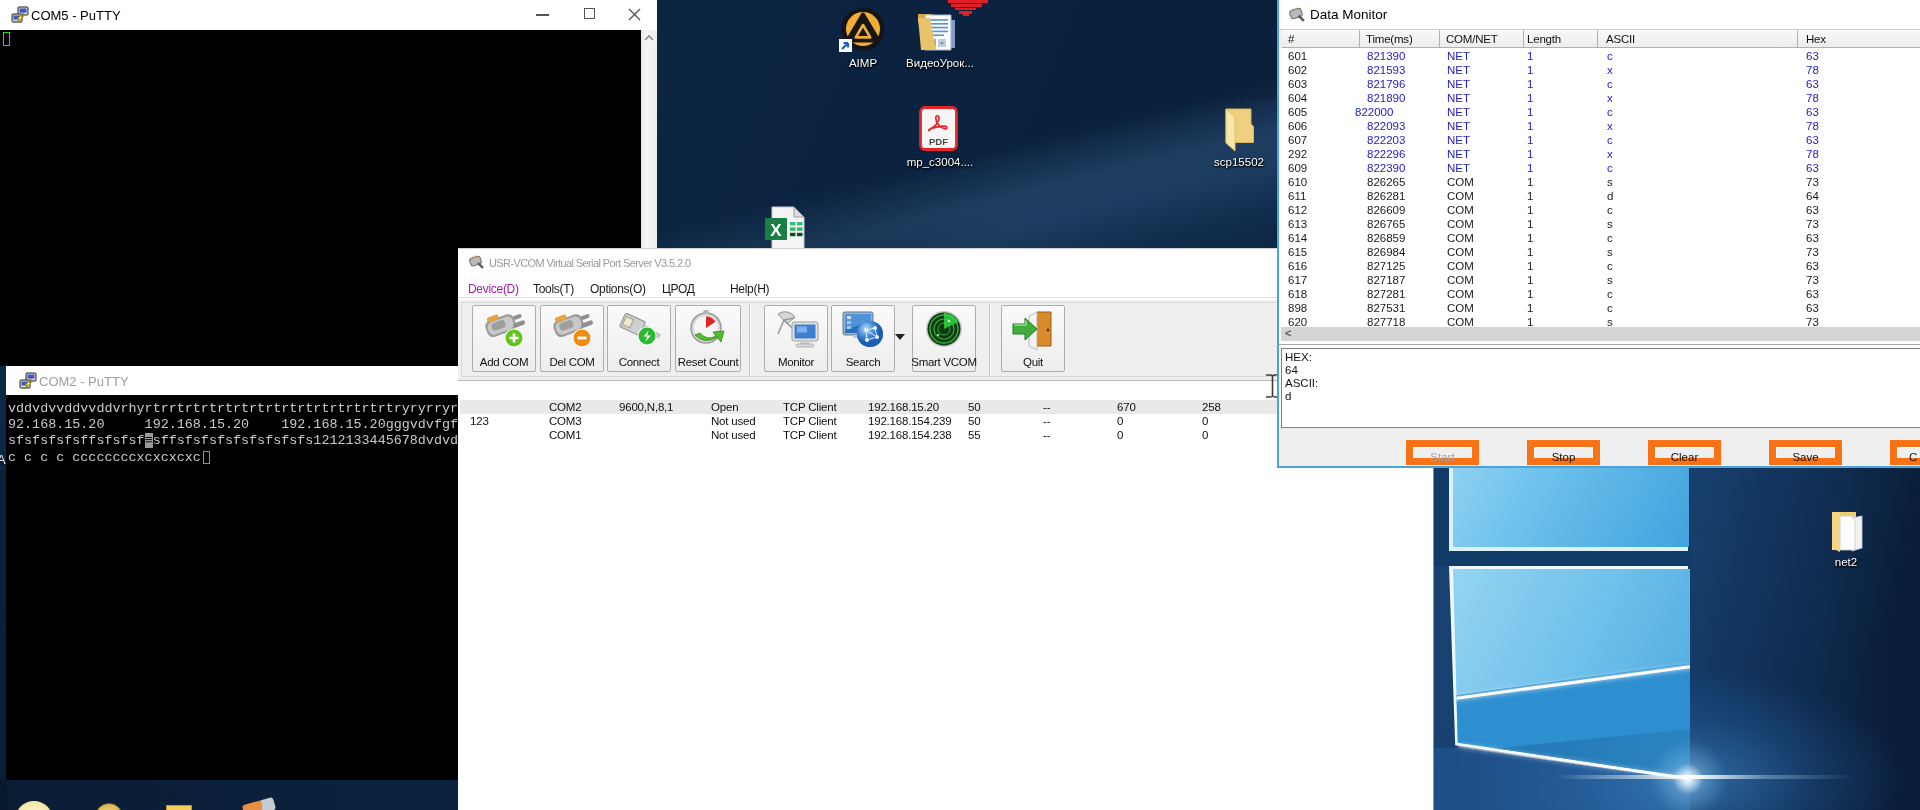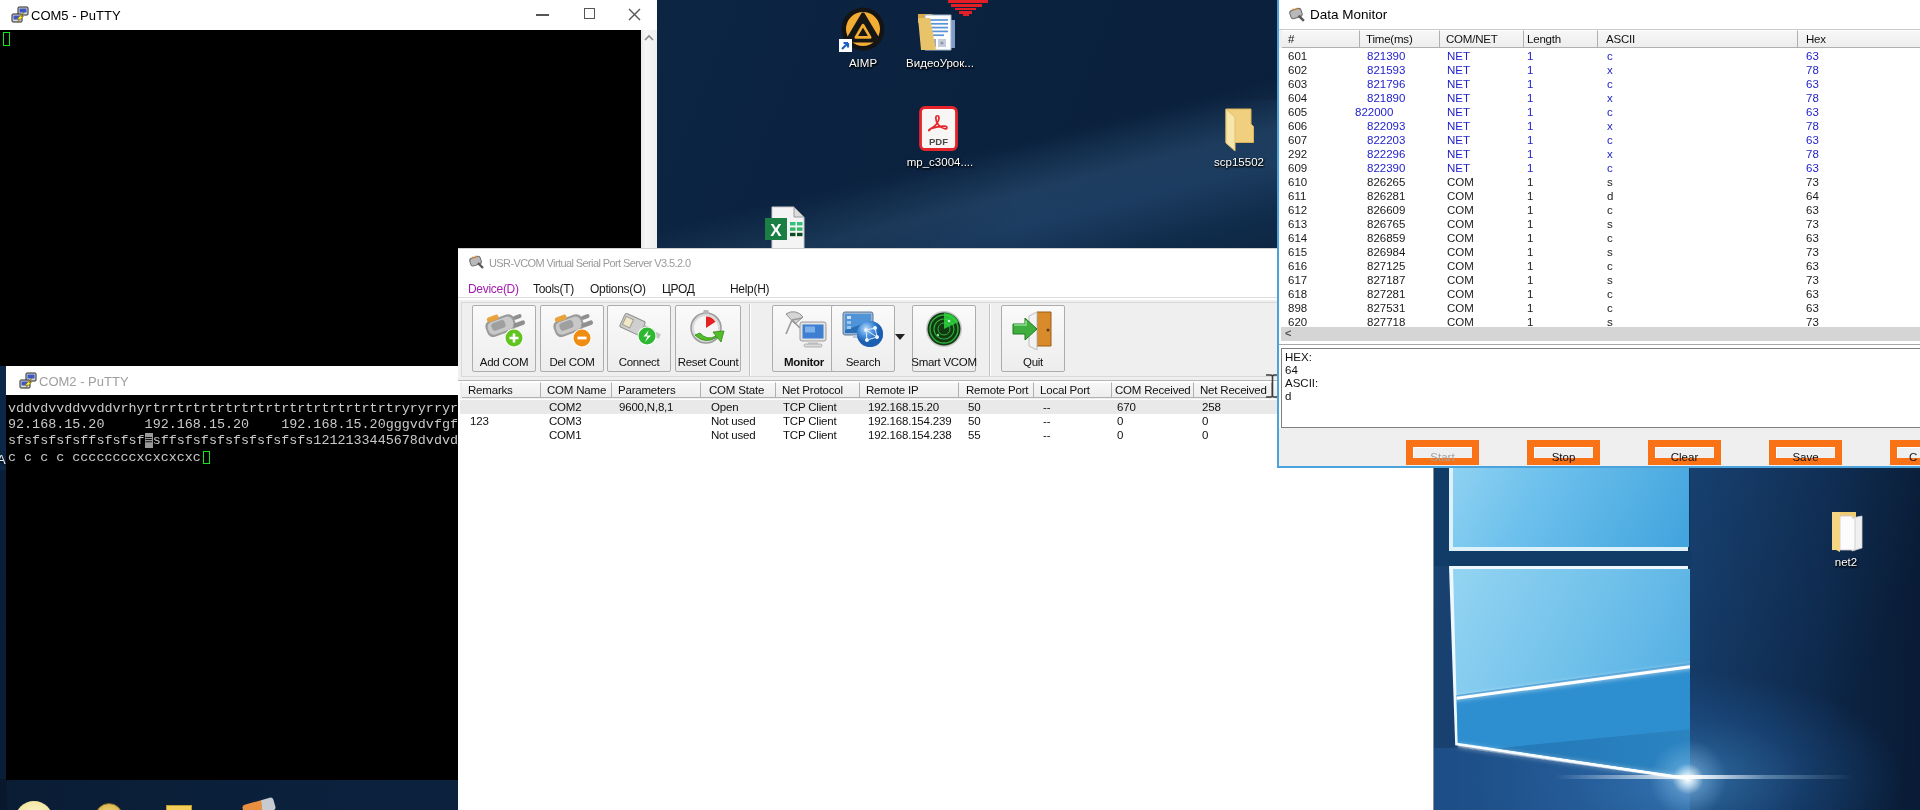--- a/index.html
+++ b/index.html
@@ -258,21 +258,21 @@
     <div class="tbbtn" style="left:217px;width:66px;">
       <svg width="54" height="42" viewBox="0 0 54 42">
         <circle cx="25" cy="20" r="15" fill="#d9d9d9" stroke="#9a9a9a" stroke-width="1.5"></circle>
         <circle cx="25" cy="20" r="12" fill="#f5f5f5"></circle>
         <rect x="22.5" y="2" width="5" height="4" fill="#b5b5b5"></rect>
         <path d="M25 20 L25 8.5 A11.5 11.5 0 0 1 34.5 13.7 Z" fill="#e32222"></path>
         <path d="M14 27 q10 10 22 2 l4 5 l3 -11 l-11 1 l3 4 q-9 5 -16 -3 z" fill="#54bd2a" stroke="#2d8a12" stroke-width=".8"></path>
       </svg>
       <span>Reset Count</span>
     </div>
-    <div class="tbbtn" style="left:314px;font-weight:bold;">
+    <div class="tbbtn" style="left:306px;">
       <svg width="52" height="42" viewBox="0 0 52 42">
         <path d="M8 6 a12 12 0 0 1 17 3 l-8 7 z" fill="#d5d5d5" stroke="#8f8f8f" stroke-width="1"></path>
         <path d="M14 12 l-6 14 M14 12 l10 -2 M14 12 l8 8" stroke="#9a9a9a" stroke-width="1.6" fill="none"></path>
         <rect x="22" y="14" width="26" height="19" rx="2" fill="#e3e3e3" stroke="#9a9a9a"></rect>
         <rect x="24.5" y="16.5" width="21" height="14" fill="#3f7fd2"></rect>
         <rect x="27" y="18.5" width="10" height="6" fill="#7fb0e8"></rect>
         <rect x="30" y="33" width="10" height="3" fill="#cfcfcf"></rect>
         <rect x="26" y="36" width="18" height="3" rx="1.5" fill="#dcdcdc" stroke="#9a9a9a" stroke-width=".7"></rect>
       </svg>
       <span>Monitor</span>
@@ -335,33 +335,20 @@
     </div>
 
     <div class="abs" style="left:291px;top:55px;width:1px;height:72px;background:#c2c2c2;"></div>
     <div class="abs" style="left:292px;top:55px;width:1px;height:72px;background:#fff;"></div>
     <div class="abs" style="left:531px;top:55px;width:1px;height:72px;background:#c2c2c2;"></div>
     <div class="abs" style="left:532px;top:55px;width:1px;height:72px;background:#fff;"></div>
 
     <div class="abs" style="left:0;top:131px;width:976px;height:1px;background:#b5b5b5;"></div>
     <div class="abs" style="left:0;top:132px;width:976px;height:1px;background:#fff;"></div>
 
-    <div id="vhdr" class="abs" style="left:2px;top:133px;width:974px;height:17px;background:#efefef;">
-      <div class="hcell" style="left:2px;width:79px;">Remarks</div>
-      <div class="hcell" style="left:81px;width:71px;">COM Name</div>
-      <div class="hcell" style="left:152px;width:89px;">Parameters</div>
-      <div class="hcell" style="left:241px;width:75px;padding-left:8px;">COM State</div>
-      <div class="hcell" style="left:316px;width:84px;">Net Protocol</div>
-      <div class="hcell" style="left:400px;width:99px;">Remote IP</div>
-      <div class="hcell" style="left:499px;width:75px;padding-left:7px;">Remote Port</div>
-      <div class="hcell" style="left:574px;width:78px;">Local Port</div>
-      <div class="hcell" style="left:652px;width:82px;padding-left:3px;">COM Received</div>
-      <div class="hcell" style="left:734px;width:78px;">Net Received</div>
-      <div class="hcell" style="left:812px;width:162px;border-right:none;"></div>
-    </div>
 
     <div class="abs" style="left:2px;top:151px;width:974px;height:14px;background:#e9e9e9;"></div>
     <div id="vrows" class="abs" style="left:2px;top:151px;width:974px;height:60px;font-size:11.5px;color:#111;">
       <div class="r" style="left:89px;top:1px;">COM2</div>
       <div class="r" style="left:159px;top:1px;">9600,N,8,1</div>
       <div class="r" style="left:251px;top:1px;">Open</div>
       <div class="r" style="left:323px;top:1px;">TCP Client</div>
       <div class="r" style="left:408px;top:1px;">192.168.15.20</div>
       <div class="r" style="left:508px;top:1px;">50</div>
       <div class="r" style="left:583px;top:1px;">--</div>

